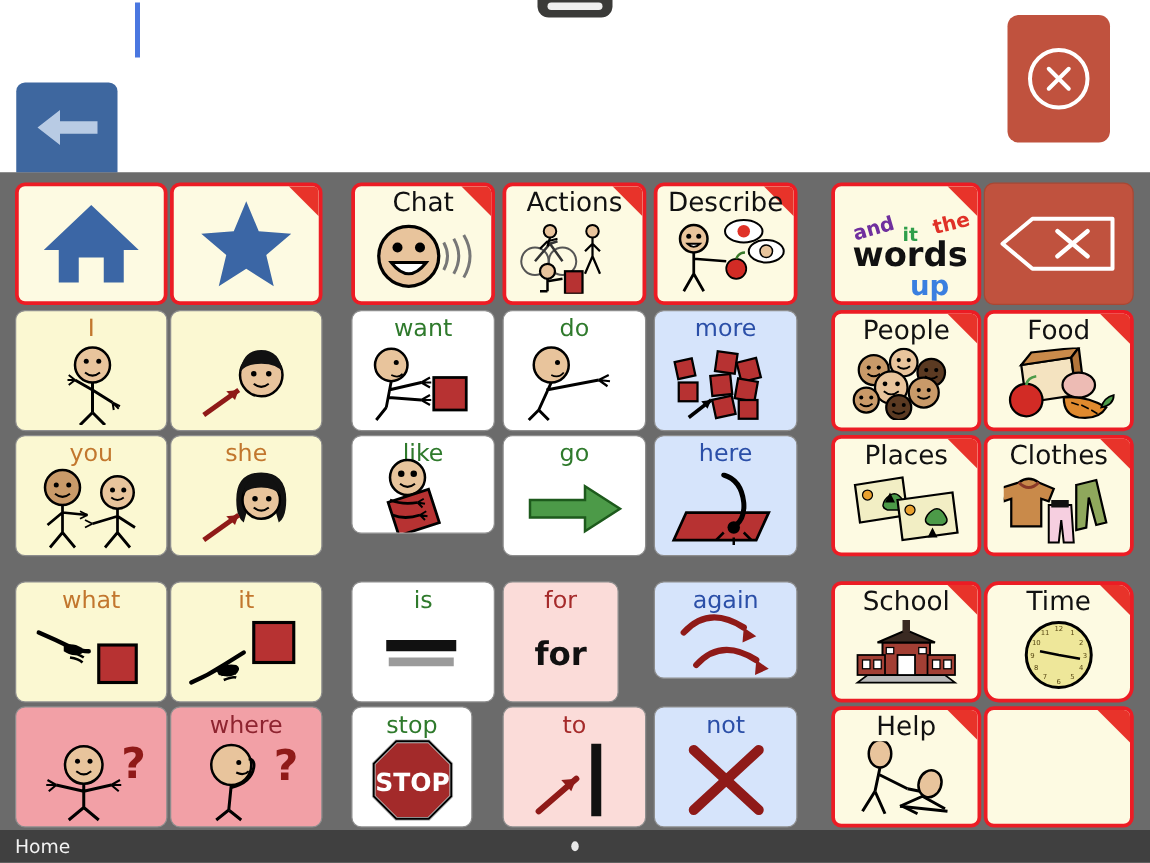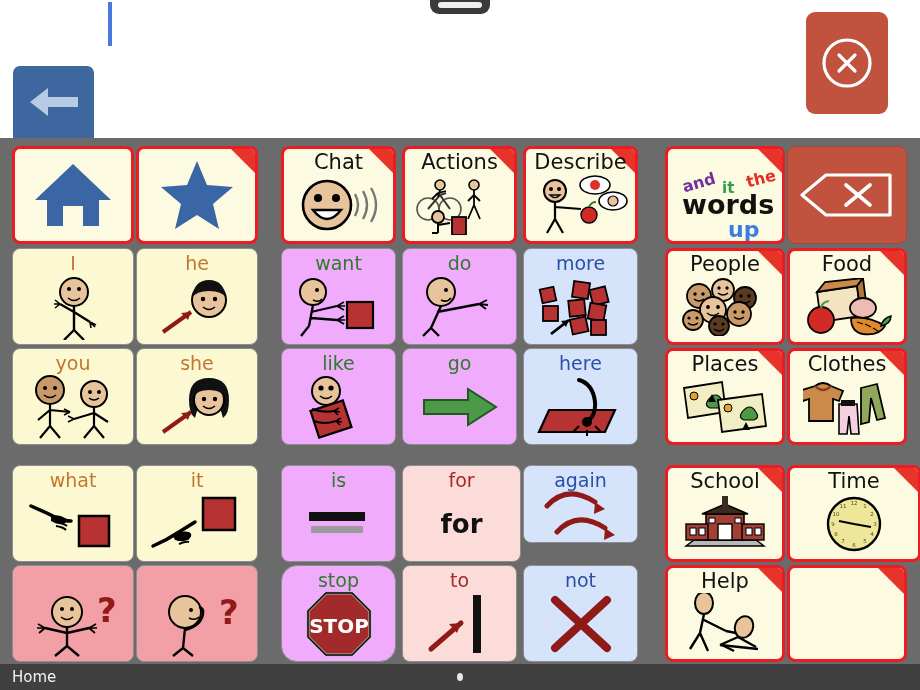--- a/index.html
+++ b/index.html
@@ -79,21 +79,21 @@
   
   .cat{
     background:#fdfae2;
     border:3px solid #ec1c24;
   }
   .cat .lbl{color:#111;font-size:21px;top:2px;}
   .cat .corner{border-width:0 24px 24px 0;}
   
   .c-cream{background:#fbf8d2;}
   .c-cream .lbl{color:#c2772e;}
-  .c-green{background:#f0abfc;}
+  .c-green{background:#ffffff;}
   .c-green .lbl{color:#2f7a2c;}
   .c-blue{background:#d6e4fb;}
   .c-blue .lbl{color:#2b4fa8;}
   .c-pinklt{background:#fbdcd9;}
   .c-pinklt .lbl{color:#a52a2a;}
   .c-pink{background:#f2a0a6;}
   .c-pink .lbl{color:#8e2430;}
   .c-brick{background:#c0523e;border:1px solid #a94733;}
   .c-empty{background:#fdfae2;border:3px solid #ec1c24;}
 
@@ -176,21 +176,20 @@
               <circle cx="49" cy="15" r="2" fill="#000"></circle>
             <path d="M38 24 q6 5 12 0" stroke="#000" stroke-width="1.6" fill="none"></path>
             <path d="M44 32 L44 56 M44 38 L30 30 M44 38 L60 48" stroke="#000" stroke-width="2.4" fill="none"></path>
             <path d="M30 30 l-6 0 m6 0 l-5 -4 m5 4 l-5 4" stroke="#000" stroke-width="1.6"></path>
             <path d="M60 48 l6 3 m-6 -3 l5 5 m-5 -5 l1 6" stroke="#000" stroke-width="1.6"></path>
             <path d="M44 56 L34 66 M44 56 L54 66" stroke="#000" stroke-width="2.4"></path>
           </svg>
         </div>
       </div>
       <div class="cell c-cream" style="left:136px;top:110px;width:122px;height:97px;">
-        <div class="lbl">he</div>
         <div class="art">
           <svg width="88" height="66" viewBox="0 0 88 66">
             <circle cx="56" cy="26" r="17" fill="#e8c49c" stroke="#000" stroke-width="2"></circle>
             <path d="M39 24 q2 -18 17 -18 q15 0 17 18 q-4 -7 -17 -7 q-13 0 -17 7 z" fill="#111"></path>
             <circle cx="50" cy="25" r="2.2" fill="#000"></circle>
               <circle cx="62" cy="25" r="2.2" fill="#000"></circle>
             <path d="M50 33 q6 5 12 0" stroke="#000" stroke-width="1.6" fill="none"></path>
             <path d="M10 58 L38 38" stroke="#8f1a18" stroke-width="4"></path>
             <path d="M38 38 l-10 1 l7 7 z" fill="#8f1a18"></path>
           </svg>
@@ -261,20 +260,21 @@
             <circle cx="41" cy="19" r="2" fill="#000"></circle>
               <circle cx="51" cy="19" r="2" fill="#000"></circle>
             <path d="M40 27 q6 5 12 0" stroke="#000" stroke-width="1.6" fill="none"></path>
             <path d="M46 37 L46 56 M46 43 L24 38 M46 43 L68 38 M46 56 L34 66 M46 56 L58 66" stroke="#000" stroke-width="2.4" fill="none"></path>
             <path d="M24 38 l-7 -4 m7 4 l-8 0 m8 0 l-6 5 M68 38 l7 -4 m-7 4 l8 0 m-8 0 l6 5" stroke="#000" stroke-width="1.7"></path>
             <text x="76" y="32" font-family="DejaVu Sans" font-size="34" font-weight="bold" fill="#8f1a18">?</text>
           </svg>
         </div>
       </div>
       <div class="cell c-pink" style="left:136px;top:427px;width:122px;height:97px;">
+        <div class="lbl">where</div>
         <div class="art">
           <svg width="104" height="68" viewBox="0 0 104 68">
             <circle cx="40" cy="22" r="16" fill="#e8c49c" stroke="#000" stroke-width="2"></circle>
             <circle cx="46" cy="20" r="2" fill="#000"></circle>
             <path d="M44 28 q6 3 10 -1" stroke="#000" stroke-width="1.6" fill="none"></path>
             <path d="M40 38 L38 58 M38 58 L28 66 M38 58 L48 66" stroke="#000" stroke-width="2.4" fill="none"></path>
             <path d="M40 40 q16 -4 18 -16 q1 -6 -4 -7" stroke="#000" stroke-width="2.4" fill="none"></path>
             <text x="74" y="34" font-family="DejaVu Sans" font-size="34" font-weight="bold" fill="#8f1a18">?</text>
           </svg>
         </div>
@@ -372,21 +372,21 @@
               <rect x="56" y="28" width="16" height="16" transform="rotate(10 64 36)"></rect>
               <rect x="38" y="42" width="16" height="15" transform="rotate(-12 46 49)"></rect>
               <rect x="58" y="44" width="15" height="15"></rect>
             </g>
             <path d="M18 58 L36 44" stroke="#000" stroke-width="2.8"></path>
             <path d="M36 44 l-8 1 l5 6 z" fill="#000"></path>
           </svg>
         </div>
       </div>
 
-      <div class="cell c-green" style="left:281px;top:210px;width:115px;height:97px;">
+      <div class="cell c-green" style="left:281px;top:210px;width:115px;height:79px;">
         <div class="lbl">like</div>
         <div class="art">
           <svg width="86" height="64" viewBox="0 0 86 64">
             <circle cx="30" cy="16" r="14" fill="#e8c49c" stroke="#000" stroke-width="2"></circle>
             <circle cx="25" cy="13" r="2.6" fill="#000"></circle>
               <circle cx="35" cy="13" r="2.6" fill="#000"></circle>
             <path d="M24 21 q6 5 12 0" stroke="#000" stroke-width="1.6" fill="none"></path>
             <rect x="18" y="30" width="34" height="28" fill="#b73232" stroke="#000" stroke-width="2.2" transform="rotate(-18 35 44)"></rect>
             <path d="M16 34 q10 4 22 2 M18 46 q10 4 22 0" stroke="#000" stroke-width="2.2" fill="none"></path>
             <path d="M38 36 l5 -3 m-5 3 l6 1 m-6 -1 l4 4 M40 46 l5 -3 m-5 3 l6 1 m-6 -1 l4 4" stroke="#000" stroke-width="1.6"></path>
@@ -415,39 +415,39 @@
 
       <div class="cell c-green" style="left:281px;top:327px;width:115px;height:97px;padding-left:16px;">
         <div class="lbl">is</div>
         <div class="art">
           <svg width="76" height="36" viewBox="0 0 76 36">
             <rect x="8" y="6" width="56" height="9" fill="#111"></rect>
             <rect x="10" y="20" width="52" height="7" fill="#9b9b9b"></rect>
           </svg>
         </div>
       </div>
-      <div class="cell c-pinklt" style="left:402px;top:327px;width:119px;height:97px;">
+      <div class="cell c-pinklt" style="left:402px;top:327px;width:93px;height:97px;">
         <div class="lbl">for</div>
         <div class="art">
           <span class="forword">for</span>
         </div>
       </div>
       <div class="cell c-blue" style="left:523px;top:327px;width:115px;height:78px;">
         <div class="lbl">again</div>
         <div class="art">
           <svg width="80" height="56" viewBox="0 0 80 56">
             <path d="M6 20 q20 -22 48 -4" stroke="#8f1a18" stroke-width="5" fill="none" stroke-linecap="round"></path>
             <path d="M54 16 l-1 12 l11 -5 z" fill="#8f1a18"></path>
             <path d="M16 46 q20 -22 48 -4" stroke="#8f1a18" stroke-width="5" fill="none" stroke-linecap="round"></path>
             <path d="M64 42 l-1 12 l11 -5 z" fill="#8f1a18"></path>
           </svg>
         </div>
       </div>
 
-      <div class="cell c-green" style="left:281px;top:427px;width:115px;height:97px;border-radius:16px;">
+      <div class="cell c-green" style="left:281px;top:427px;width:97px;height:97px;">
         <div class="lbl">stop</div>
         <div class="art">
           <svg width="66" height="66" viewBox="0 0 66 66">
             <polygon points="20,2 46,2 64,20 64,46 46,64 20,64 2,46 2,20" fill="#a32a2a" stroke="#bcbcbc" stroke-width="3"></polygon>
             <polygon points="20,2 46,2 64,20 64,46 46,64 20,64 2,46 2,20" fill="none" stroke="#000" stroke-width="1.5"></polygon>
             <text x="33" y="42" text-anchor="middle" font-family="DejaVu Sans" font-size="20" font-weight="bold" fill="#fff">STOP</text>
           </svg>
         </div>
       </div>
       <div class="cell c-pinklt" style="left:402px;top:427px;width:115px;height:97px;">
@@ -599,21 +599,21 @@
               <rect x="12" y="32" width="6" height="7"></rect>
                 <rect x="21" y="32" width="6" height="7"></rect>
               <rect x="68" y="32" width="6" height="7"></rect>
                 <rect x="77" y="32" width="6" height="7"></rect>
               <rect x="31" y="22" width="6" height="5"></rect>
                 <rect x="57" y="22" width="6" height="5"></rect>
             </g>
           </svg>
         </div>
       </div>
-      <div class="cell cat" style="left:787px;top:327px;width:134px;height:97px;">
+      <div class="cell cat" style="left:787px;top:327px;width:120px;height:97px;border-radius:12px;">
         <div class="corner"></div>
         <div class="lbl">Time</div>
         <div class="art">
           <svg width="58" height="58" viewBox="0 0 58 58">
             <circle cx="29" cy="29" r="26" fill="#eee79a" stroke="#000" stroke-width="2.4"></circle>
             <g font-family="DejaVu Sans" font-size="5.5" fill="#5a4a16" text-anchor="middle">
               <text x="29" y="10">12</text>
                 <text x="40" y="13">1</text>
                 <text x="47" y="21">2</text>
               <text x="50" y="31">3</text>

